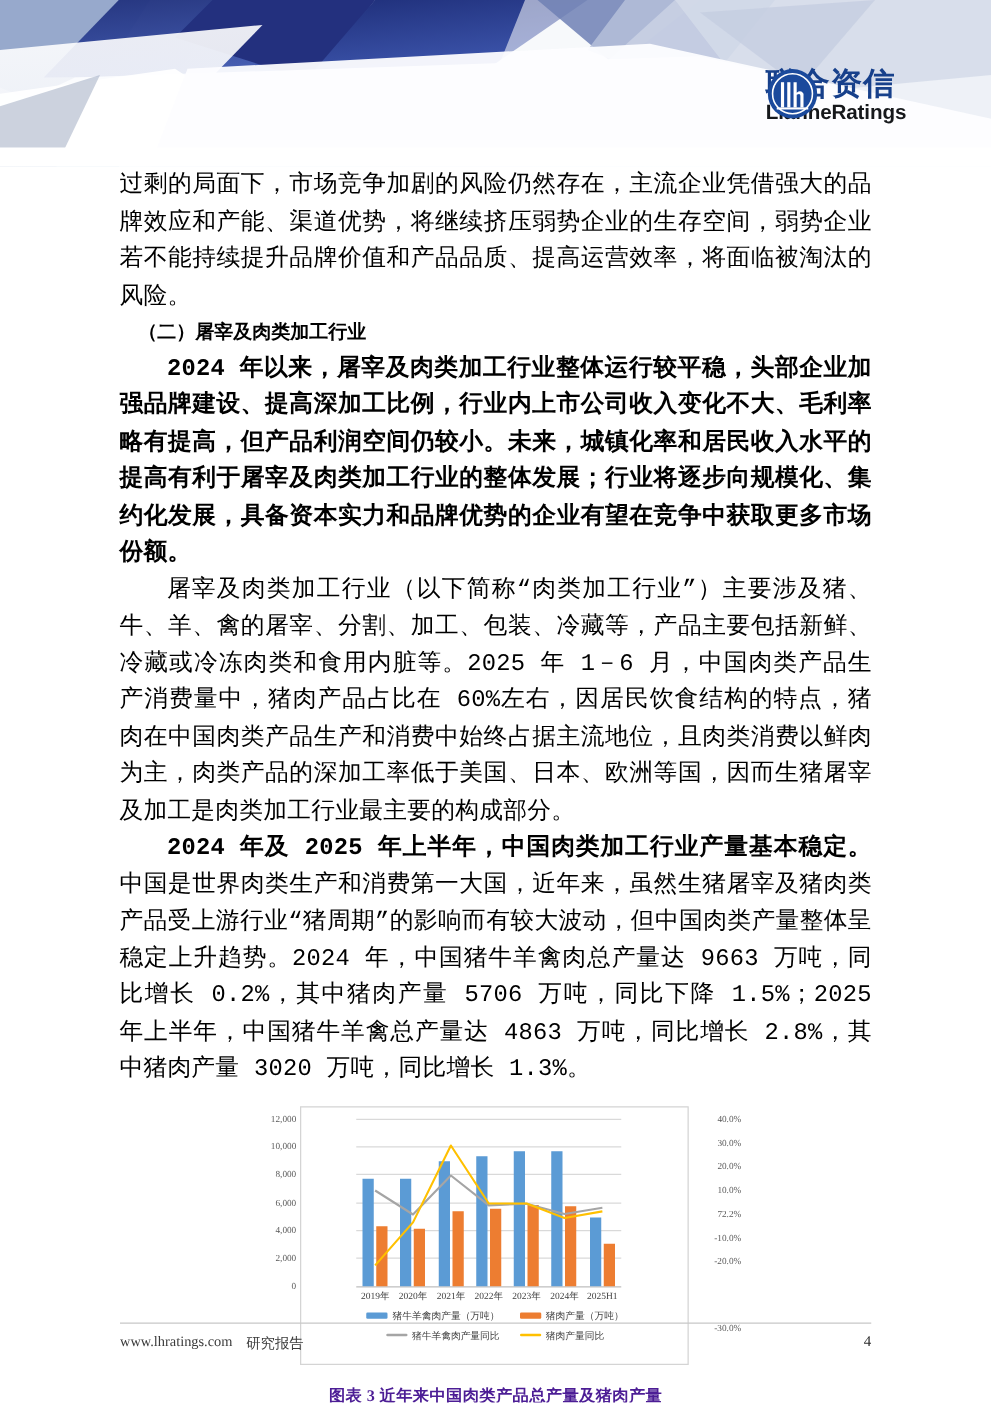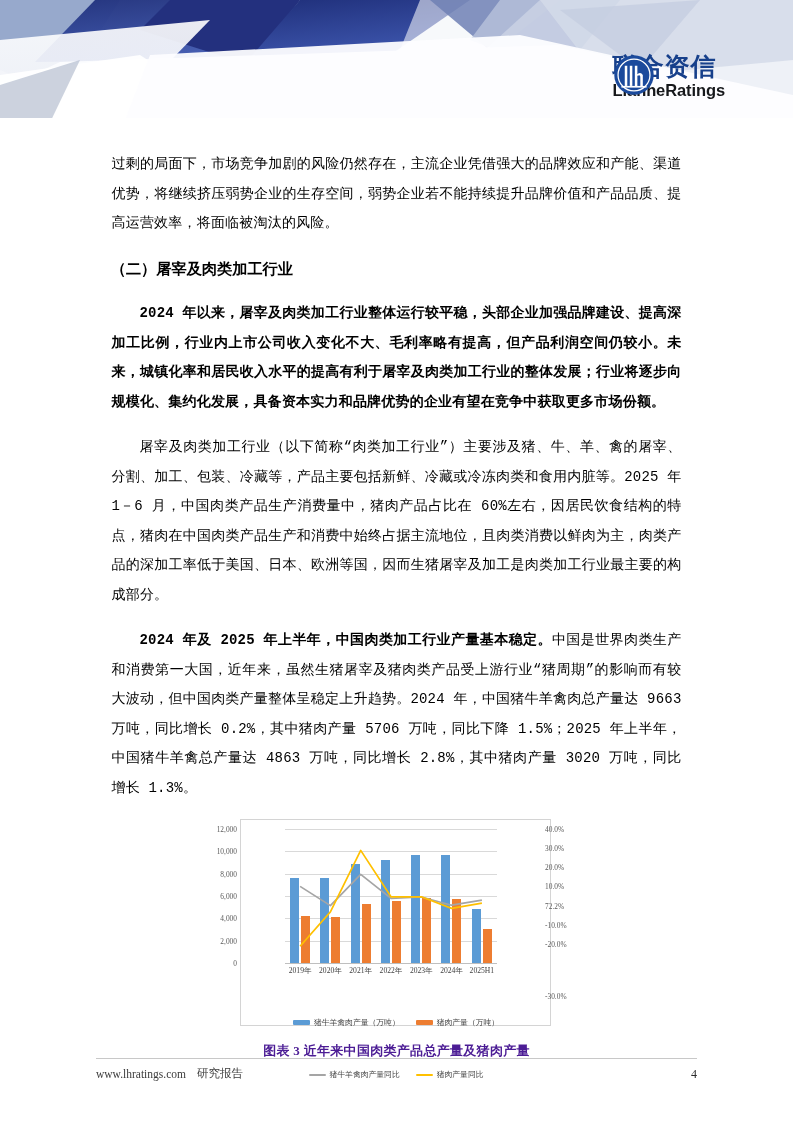--- a/index.html
+++ b/index.html
@@ -36,22 +36,22 @@
 
   
   .page{
     position:absolute;left:0;top:133px;width:793px;
   }
   .content{
     margin:0 auto;width:602px;
     color:#000;
   }
   p{
-    margin:16px;
-    font-size:14px;
+    margin:0;
+    font-size:19px;
     line-height:29.5px;
     text-align:justify;
     text-justify:inter-ideograph;
     letter-spacing:0.2px;
   }
   p.ind{text-indent:2em;font-family:Liberation Mono, monospace;}
   p.b{font-weight:bold;}
   .h-sec{
     font-weight:bold;font-size:15.2px;line-height:29.5px;
     text-indent:1em;margin:0;
@@ -79,21 +79,21 @@
   .axisline{
     position:absolute;left:0;width:100%;height:1px;background:#bfbfbf;
   }
   .ytick{
     position:absolute;right:260px;width:46px;text-align:right;
     font-size:7.4px;color:#595959;font-family:"Liberation Serif",serif;
     transform:translateY(-50%);
     white-space:nowrap;
   }
   .ytick2{
-    position:absolute;left:260px;width:48px;text-align:left;
+    position:absolute;left:260px;width:48px;text-align:right;
     font-size:7.4px;color:#595959;font-family:"Liberation Serif",serif;
     transform:translateY(-50%);
     white-space:nowrap;
   }
   .bars{position:absolute;left:0;top:0;width:100%;height:100%;display:flex;}
   .cat{flex:1;position:relative;height:100%;}
   .bar{position:absolute;bottom:0;}
   .bar.blue{background:#5B9BD5;}
   .bar.orange{background:#ED7D31;}
   .xlabels{
@@ -102,21 +102,21 @@
   .xlab{
     flex:1;text-align:center;font-size:7.6px;color:#404040;
     font-family:"Liberation Serif",serif;white-space:nowrap;
   }
   .legend{
     position:absolute;left:26px;top:161px;width:258px;
   }
   .legrow{
     display:flex;justify-content:center;align-items:center;gap:16px;margin-bottom:5px;
   }
-  .legit{display:flex;align-items:center;gap:4px;margin-top:36px;}
+  .legit{display:flex;align-items:center;gap:4px;}
   .swatch{width:17px;height:5px;border-radius:1px;}
   .swatch.line{height:2px;}
   .legtxt{font-size:7.8px;color:#404040;font-family:"Liberation Serif",serif;white-space:nowrap;}
 
   .figcap{
     text-align:center;font-weight:bold;font-size:13px;
     margin:16px 0 0 0;color:#4c1d95;letter-spacing:0.3px;
   }
 
   

